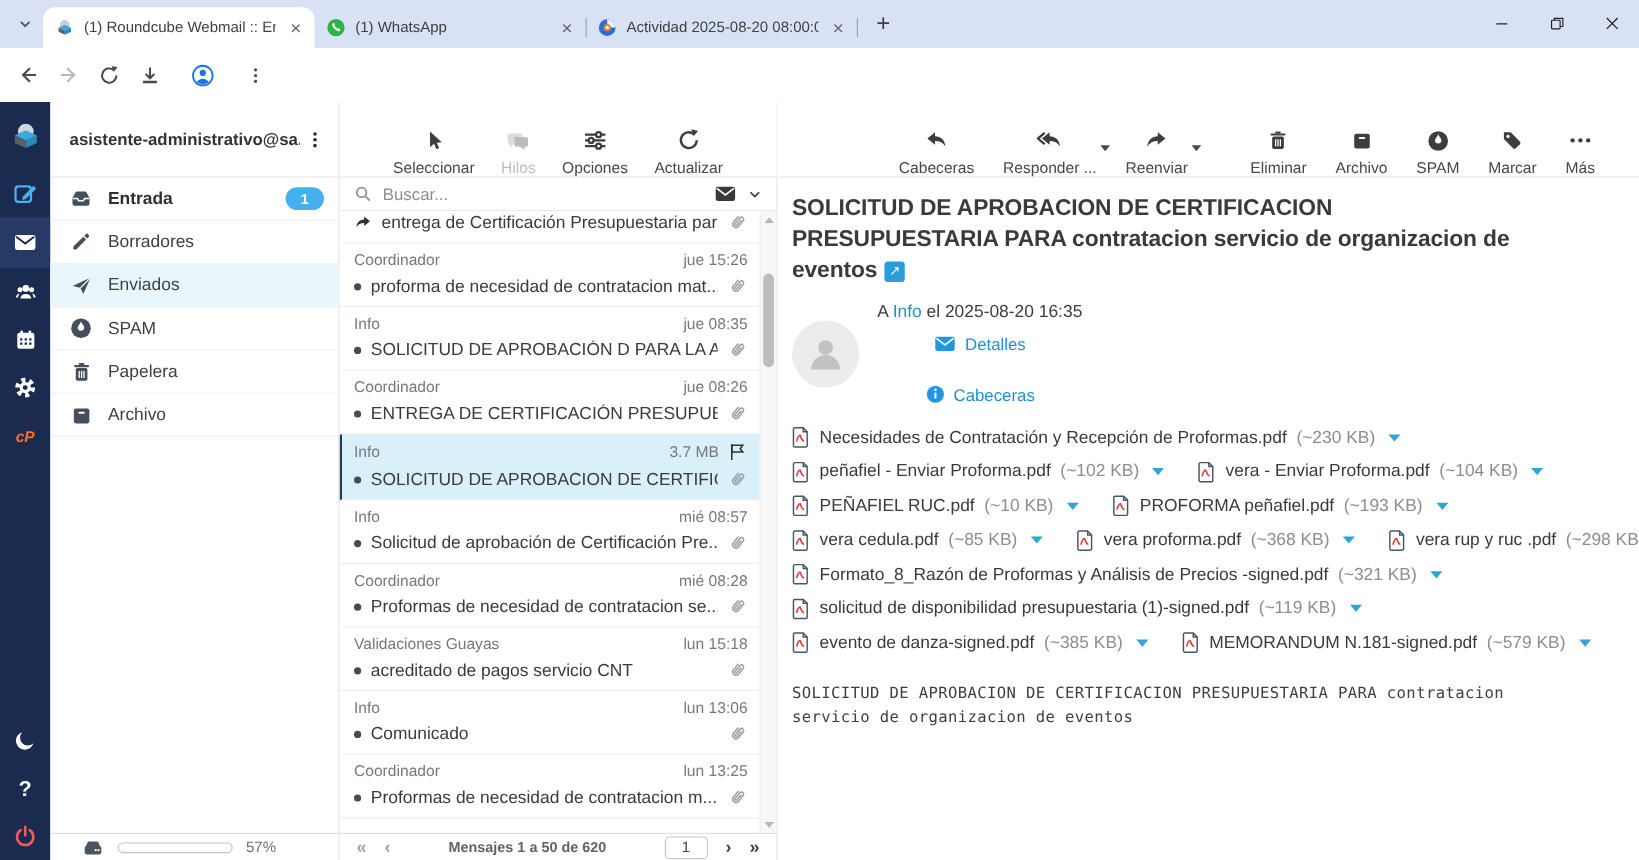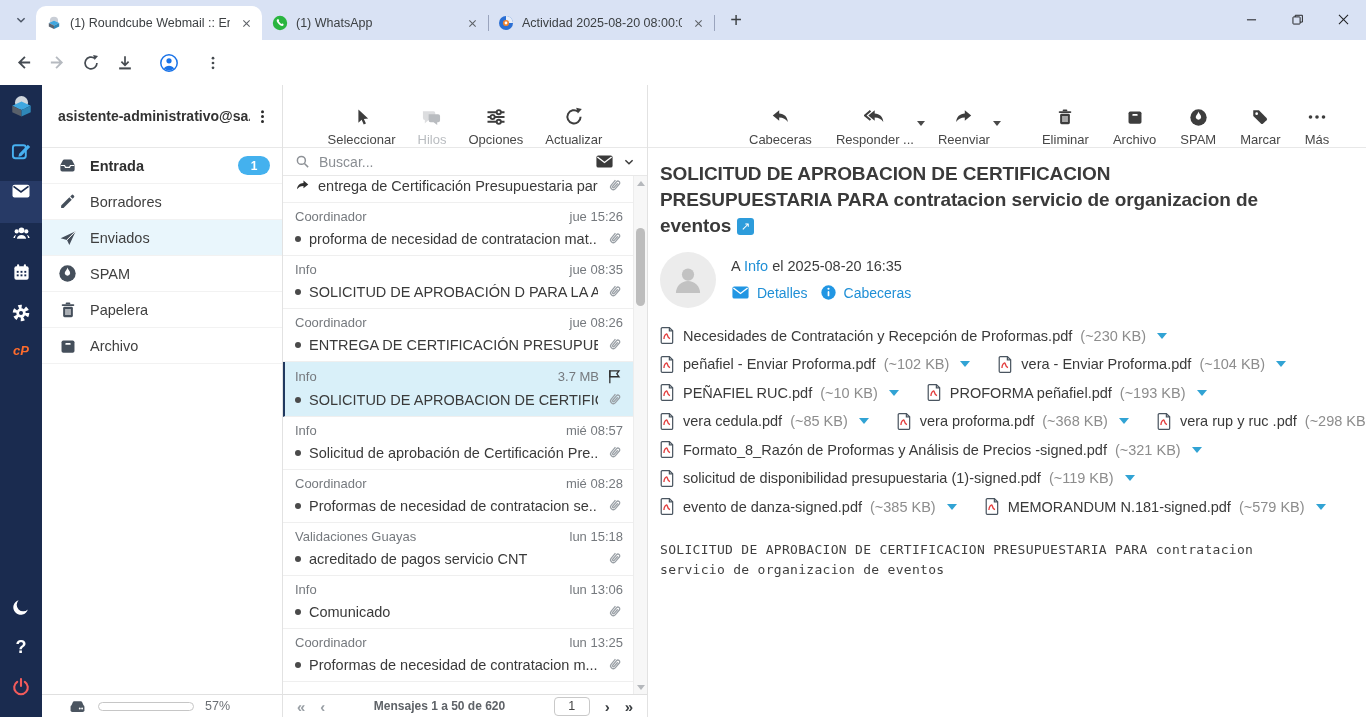--- a/index.html
+++ b/index.html
@@ -26,21 +26,21 @@
   .omnibox { flex:1; height:34px; background:#eef1f6; border-radius:17px; display:flex; align-items:center; gap:10px; padding:0 14px; margin:0 8px 0 6px; min-width:0; }
   .omnibox .url { font-size:14px; color:#202124; white-space:nowrap; overflow:hidden; }
   .omnibox .star { margin-left:auto; flex:none; }
   .chrome-right { display:flex; align-items:center; gap:10px; }
 
   
   .app { display:flex; height:632px; }
 
   
   .rail { width:42px; background:#1a2b4f; display:flex; flex-direction:column; align-items:center; flex:none; }
-  .rail-btn { width:42px; height:40px; display:flex; align-items:flex-start; justify-content:center; color:#fff; cursor:pointer; }
+  .rail-btn { width:42px; height:40px; display:flex; align-items:center; justify-content:center; color:#fff; cursor:pointer; }
   .rail-btn.active { background:#273a66; height:42px; }
   .rail-logo { margin:8px 0 8px; }
   .rail-spacer { flex:1; }
   .rail-cptext { color:#ff6c2c; font-weight:bold; font-style:italic; font-size:13px; }
   .rail-help { color:#fff; font-weight:bold; font-size:18px; }
   .rail-power { color:#f25b5b; }
   .rail-compose { color:#47b0f0; }
 
   
   .folders { width:241px; border-right:1px solid #e2e2e2; display:flex; flex-direction:column; flex:none; background:#fff; }
@@ -103,21 +103,21 @@
 
   
   .view-col { flex:1; display:flex; flex-direction:column; min-width:0; background:#fff; }
   .msg-toolbar { padding-left:96px; gap:14px; }
   .msg-content { flex:1; padding:13px 20px 0 12px; overflow:hidden; }
   .subject { font-size:19px; font-weight:bold; color:#3a3a3a; line-height:26px; max-width:600px; letter-spacing:-0.1px; }
   .extlink { display:inline-block; width:17px; height:17px; background:#2d9cdb; border-radius:3px; color:#fff; font-size:11px; font-weight:normal; text-align:center; line-height:17px; vertical-align:2px; margin-left:6px; }
   .sender-row { display:flex; gap:15px; margin-top:13px; align-items:center; }
   .avatar { width:56px; height:56px; border-radius:50%; background:#ececec; display:flex; align-items:center; justify-content:center; color:#c2c2c2; flex:none; overflow:hidden; }
   .sline1 { font-size:14.5px; color:#3c3c3c; }
-  .sline2 { margin-top:9px; display:flex; gap:12px; align-items:center; }
+  .sline2 { margin-top:9px; display:flex; gap:24px; align-items:center;flex-direction:column; }
   .hlink { color:#1f8fd6; text-decoration:none; cursor:pointer; }
   .dlink { display:flex; align-items:center; gap:7px; font-size:14px; color:#1f8fd6; cursor:pointer; }
   .dlink .icon { color:#2196e3; }
 
   .attachments { margin-top:18px; }
   .att-row { display:flex; gap:28px; align-items:center; margin-bottom:9.5px; }
   .att { display:flex; align-items:center; gap:8px; font-size:14.5px; color:#3a3a3a; cursor:pointer; white-space:nowrap; }
   .att .size { color:#8d8d8d; }
   .att .caret { width:0; height:0; border-left:5px solid transparent; border-right:5px solid transparent; border-top:6px solid #31a3d4; margin-left:3px; }
 

